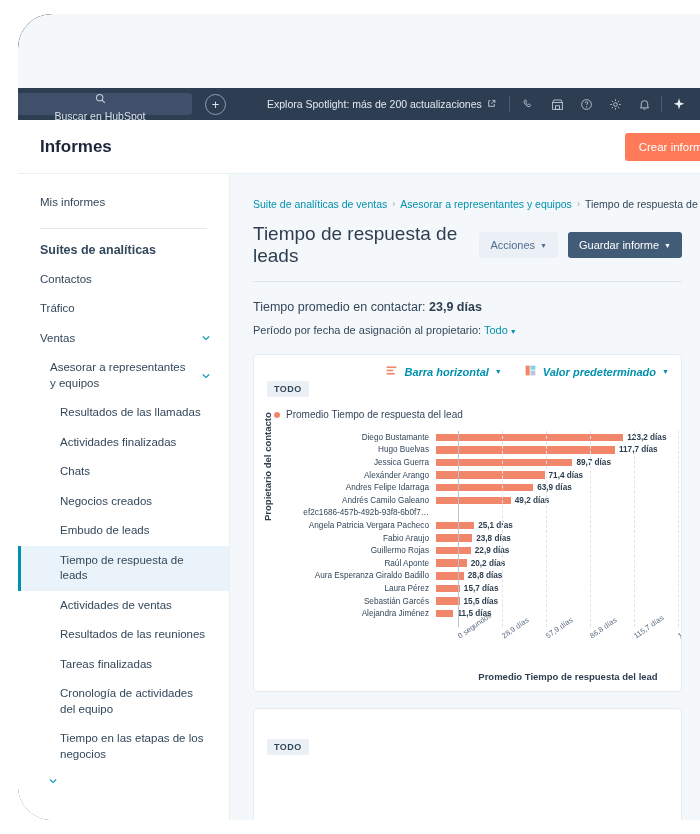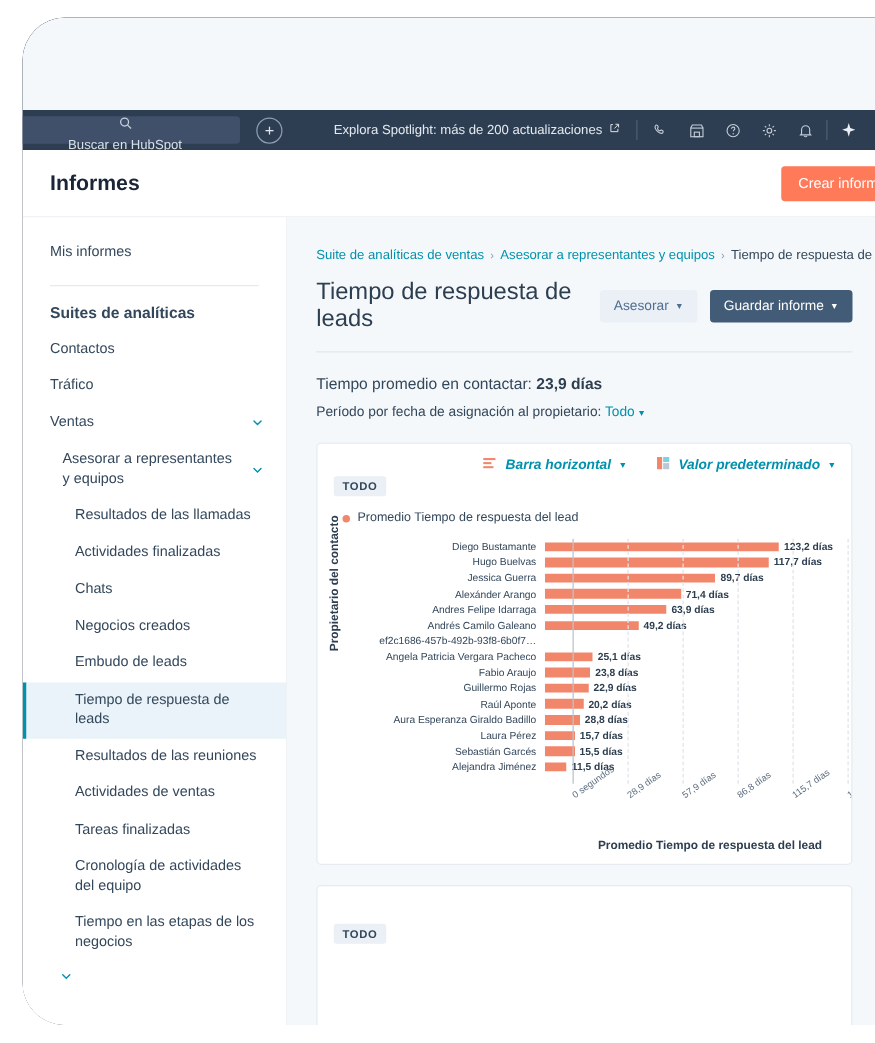--- a/index.html
+++ b/index.html
@@ -522,24 +522,24 @@
             <div class="sb-item sb-row sb-l3">
               <span class="lbl">Negocios creados</span>
             </div>
             <div class="sb-item sb-row sb-l3">
               <span class="lbl">Embudo de leads</span>
             </div>
             <div class="sb-item sb-row sb-l3 sb-active">
               <span class="lbl">Tiempo de respuesta de leads</span>
             </div>
             <div class="sb-item sb-row sb-l3">
+              <span class="lbl">Actividades de ventas</span>
+            </div>
+            <div class="sb-item sb-row sb-l3">
               <span class="lbl">Resultados de las reuniones</span>
-            </div>
-            <div class="sb-item sb-row sb-l3">
-              <span class="lbl">Actividades de ventas</span>
             </div>
             <div class="sb-item sb-row sb-l3">
               <span class="lbl">Tareas finalizadas</span>
             </div>
             <div class="sb-item sb-row sb-l3">
               <span class="lbl">Cronología de actividades del equipo</span>
             </div>
             <div class="sb-item sb-row sb-l3">
               <span class="lbl">Tiempo en las etapas de los negocios</span>
             </div>
@@ -560,21 +560,21 @@
               <a href="#">Suite de analíticas de ventas</a>
               <span class="sepb">›</span>
               <a href="#">Asesorar a representantes y equipos</a>
               <span class="sepb">›</span>
               <span class="cur">Tiempo de respuesta de leads</span>
             </div>
 
       <div id="title-row">
         <div id="report-title">Tiempo de respuesta de leads</div>
         <button class="btn btn-secondary">
-          <span>Asesorar</span>
+          <span>Acciones</span>
           <span class="caret">▼</span>
         </button>
         <button class="btn btn-primary">
           <span>Guardar informe</span>
           <span class="caret">▼</span>
         </button>
       </div>
 
       <div id="hdr-rule"></div>
 

